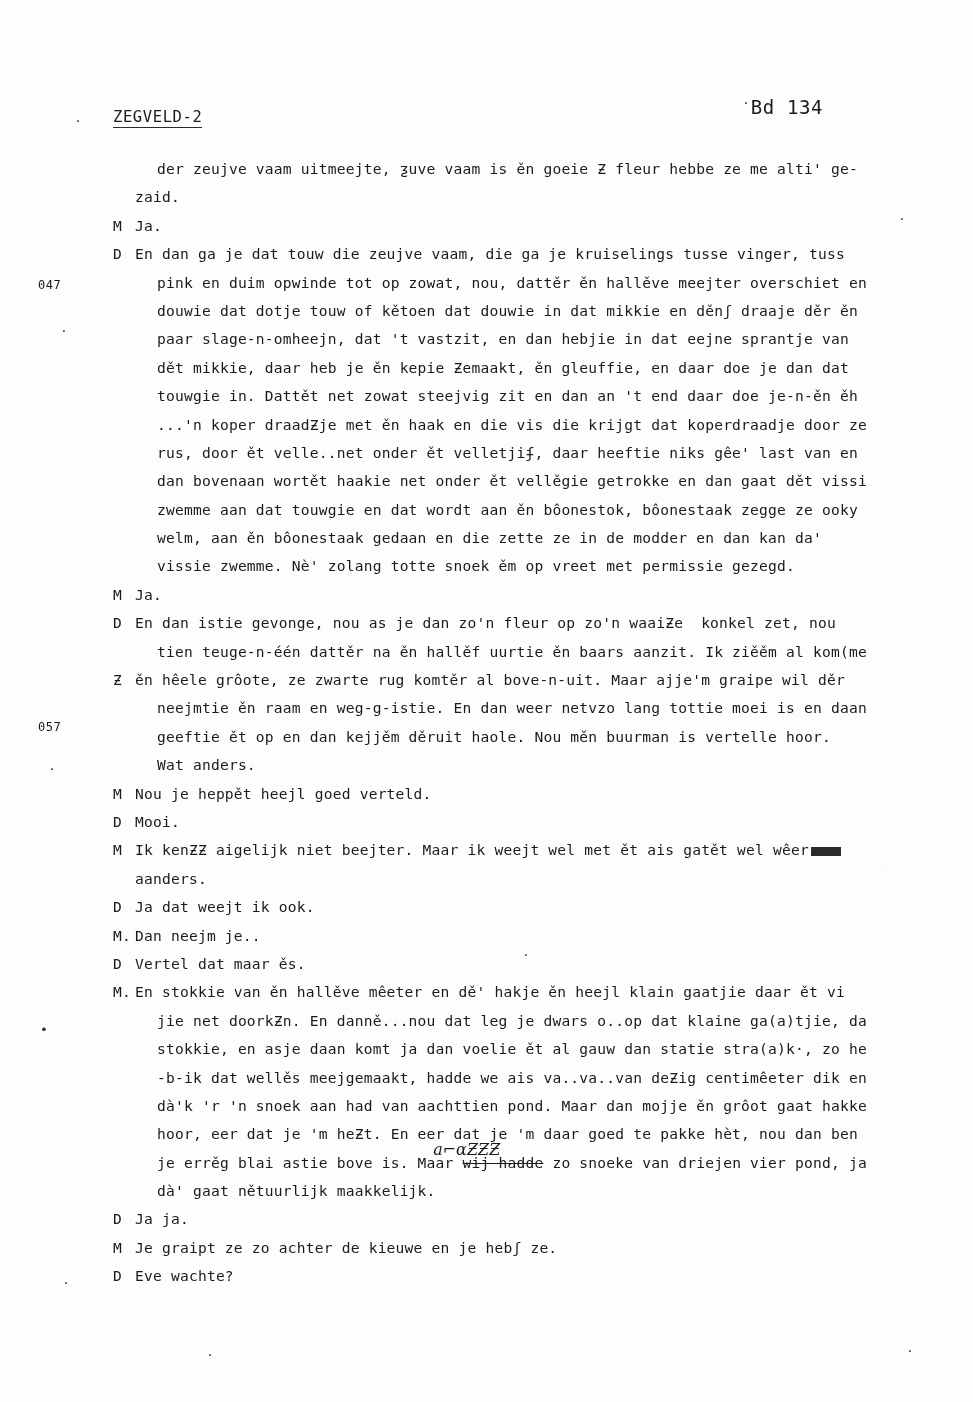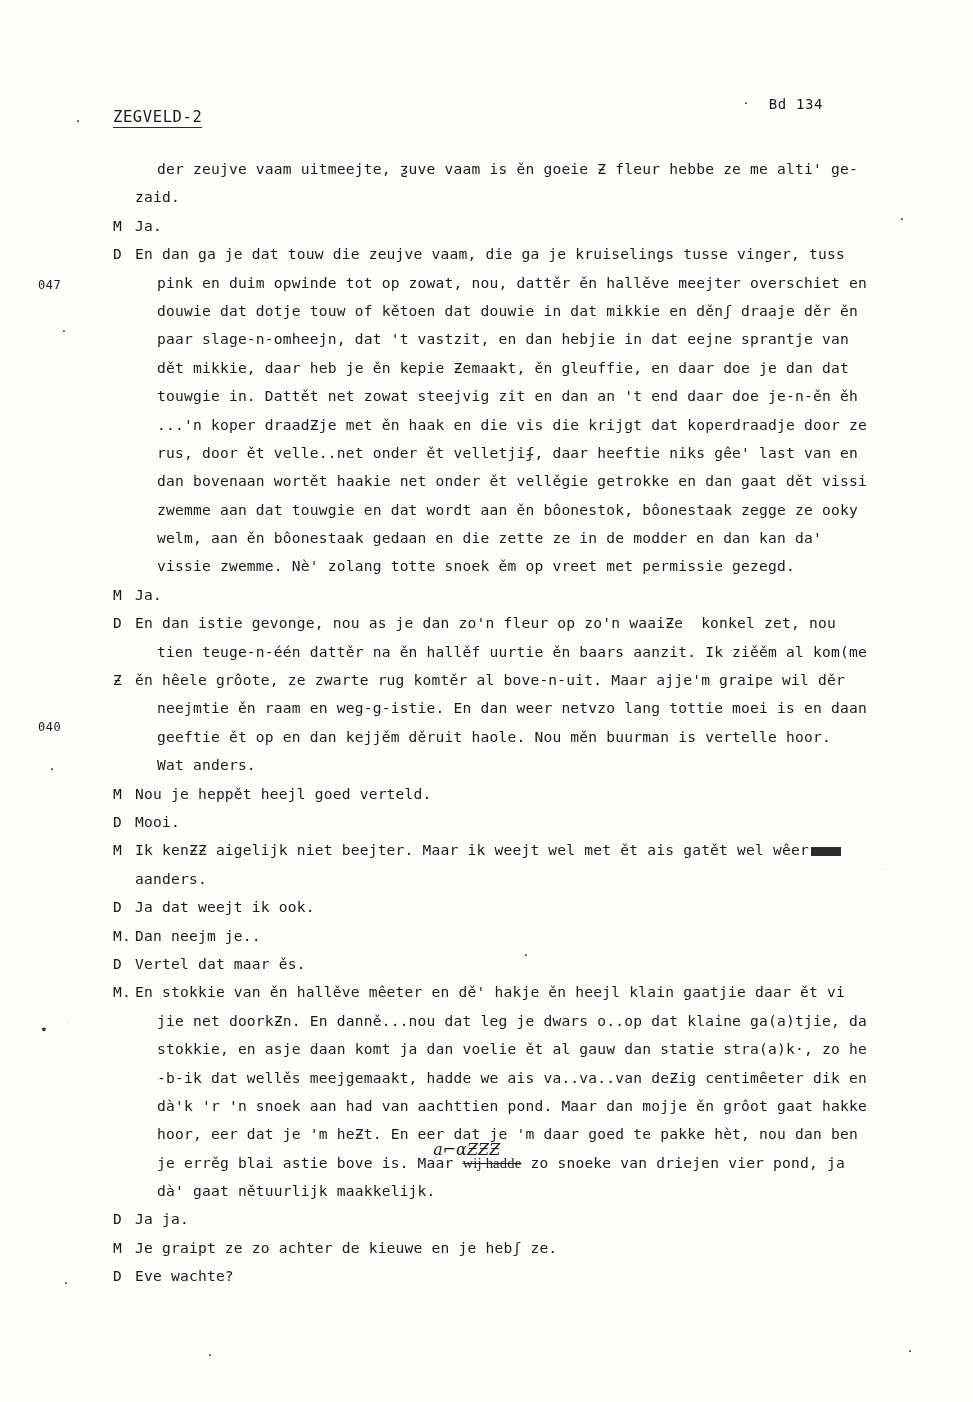--- a/index.html
+++ b/index.html
@@ -47,21 +47,21 @@
     font-size: 15.5px;
     letter-spacing: 0.6px;
     border-bottom: 1.4px solid #2a2a2a;
     padding-bottom: 1px;
     margin-top: 12px;
   }
   .doc-page {
     position: absolute;
     right: 37px;
     top: 0;
-    font-size: 14px;
+    font-size: 19px;
     letter-spacing: 0.6px;
   }
   .margin-nums {
     position: absolute;
     left: 38px;
     top: 150px;
     width: 60px;
   }
   .margin-num {
     position: absolute;
@@ -86,21 +86,20 @@
   .spk {
     display: inline-block;
     width: 22px;
   }
   .ind {
     display: inline-block;
     width: 22px;
   }
   .strike {
     text-decoration: line-through;
-    font-family: Liberation Serif, serif;
   }
   .hand {
     font-family: "DejaVu Serif", serif;
     font-style: italic;
     font-size: 16px;
     letter-spacing: 0px;
   }
   .hand-above {
     position: absolute;
     top: -13px;
@@ -137,21 +136,21 @@
 
   <div class="grain"></div>
 
   <div class="header">
     <div class="doc-id">ZEGVELD-2</div>
     <div class="doc-page">Bd 134</div>
   </div>
 
   <div class="margin-nums">
       <div class="margin-num" style="top: 128px;">047</div>
-      <div class="margin-num" style="top: 570px;">040</div>
+      <div class="margin-num" style="top: 570px;">057</div>
     </div>
 
   <div class="body-text" id="body-text"><div class="line"><span class="spk"></span><span class="ind"> </span><span>der zeujve vaam uitmeejte, ƺuve vaam is ěn goeie Ƶ fleur hebbe ze me alti' ge-</span></div><div class="line"><span class="spk"></span><span>zaid.</span></div><div class="line"><span class="spk">M</span><span>Ja.</span></div><div class="line"><span class="spk">D</span><span>En dan ga je dat touw die zeujve vaam, die ga je kruiselings tusse vinger, tuss</span></div><div class="line"><span class="spk"></span><span class="ind"> </span><span>pink en duim opwinde tot op zowat, nou, dattěr ěn hallěve meejter overschiet en</span></div><div class="line"><span class="spk"></span><span class="ind"> </span><span>douwie dat dotje touw of kětoen dat douwie in dat mikkie en děnʃ draaje děr ěn</span></div><div class="line"><span class="spk"></span><span class="ind"> </span><span>paar slage-n-omheejn, dat 't vastzit, en dan hebjie in dat eejne sprantje van</span></div><div class="line"><span class="spk"></span><span class="ind"> </span><span>dět mikkie, daar heb je ěn kepie Ƶemaakt, ěn gleuffie, en daar doe je dan dat</span></div><div class="line"><span class="spk"></span><span class="ind"> </span><span>touwgie in. Dattět net zowat steejvig zit en dan an 't end daar doe je-n-ěn ěh</span></div><div class="line"><span class="spk"></span><span class="ind"> </span><span>...'n koper draadƵje met ěn haak en die vis die krijgt dat koperdraadje door ze</span></div><div class="line"><span class="spk"></span><span class="ind"> </span><span>rus, door ět velle..net onder ět velletjiʄ, daar heeftie niks gêe' last van en</span></div><div class="line"><span class="spk"></span><span class="ind"> </span><span>dan bovenaan wortět haakie net onder ět vellěgie getrokke en dan gaat dět vissi</span></div><div class="line"><span class="spk"></span><span class="ind"> </span><span>zwemme aan dat touwgie en dat wordt aan ěn bôonestok, bôonestaak zegge ze ooky</span></div><div class="line"><span class="spk"></span><span class="ind"> </span><span>welm, aan ěn bôonestaak gedaan en die zette ze in de modder en dan kan da'</span></div><div class="line"><span class="spk"></span><span class="ind"> </span><span>vissie zwemme. Nè' zolang totte snoek ěm op vreet met permissie gezegd.</span></div><div class="line"><span class="spk">M</span><span>Ja.</span></div><div class="line"><span class="spk">D</span><span>En dan istie gevonge, nou as je dan zo'n fleur op zo'n waaiƵe  konkel zet, nou</span></div><div class="line"><span class="spk"></span><span class="ind"> </span><span>tien teuge-n-één dattěr na ěn hallěf uurtie ěn baars aanzit. Ik ziěěm al kom(me</span></div><div class="line"><span class="spk">Ƶ</span><span>ěn hêele grôote, ze zwarte rug komtěr al bove-n-uit. Maar ajje'm graipe wil děr</span></div><div class="line"><span class="spk"></span><span class="ind"> </span><span>neejmtie ěn raam en weg-g-istie. En dan weer netvzo lang tottie moei is en daan</span></div><div class="line"><span class="spk"></span><span class="ind"> </span><span>geeftie ět op en dan kejjěm děruit haole. Nou měn buurman is vertelle hoor.</span></div><div class="line"><span class="spk"></span><span class="ind"> </span><span>Wat anders.</span></div><div class="line"><span class="spk">M</span><span>Nou je heppět heejl goed verteld.</span></div><div class="line"><span class="spk">D</span><span>Mooi.</span></div><div class="line"><span class="spk">M</span><span>Ik kenƵƵ aigelijk niet beejter. Maar ik weejt wel met ět ais gatět wel wêer</span><span class="blot"></span></div><div class="line"><span class="spk"></span><span>aanders.</span></div><div class="line"><span class="spk">D</span><span>Ja dat weejt ik ook.</span></div><div class="line"><span class="spk">M.</span><span>Dan neejm je..</span></div><div class="line"><span class="spk">D</span><span>Vertel dat maar ěs.</span></div><div class="line"><span class="spk">M.</span><span>En stokkie van ěn hallěve mêeter en dě' hakje ěn heejl klain gaatjie daar ět vi</span></div><div class="line"><span class="spk"></span><span class="ind"> </span><span>jie net doorkƵn. En danně...nou dat leg je dwars o..op dat klaine ga(a)tjie, da</span></div><div class="line"><span class="spk"></span><span class="ind"> </span><span>stokkie, en asje daan komt ja dan voelie ět al gauw dan statie stra(a)k·, zo he</span></div><div class="line"><span class="spk"></span><span class="ind"> </span><span>-b-ik dat wellěs meejgemaakt, hadde we ais va..va..van deƵig centimêeter dik en</span></div><div class="line"><span class="spk"></span><span class="ind"> </span><span>dà'k 'r 'n snoek aan had van aachttien pond. Maar dan mojje ěn grôot gaat hakke</span></div><div class="line"><span class="spk"></span><span class="ind"> </span><span>hoor, eer dat je 'm heƵt. En eer dat je 'm daar goed te pakke hèt, nou dan ben</span></div><div class="line"><span class="spk"></span><span class="ind"> </span><span>je errěg blai astie bove is. Maar <span class="strike">wij hadde</span> zo snoeke van driejen vier pond, ja</span><span class="hand hand-above" style="left: 320.18px;">a⌐ɑƵƵƵ</span></div><div class="line"><span class="spk"></span><span class="ind"> </span><span>dà' gaat nětuurlijk maakkelijk.</span></div><div class="line"><span class="spk">D</span><span>Ja ja.</span></div><div class="line"><span class="spk">M</span><span>Je graipt ze zo achter de kieuwe en je hebʃ ze.</span></div><div class="line"><span class="spk">D</span><span>Eve wachte?</span></div></div>
 
   <div class="edge-fade"></div>
 <div class="dot-mark" style="left: 74px; top: 110px;">.</div>
     <div class="dot-mark" style="left: 742px; top: 92px;">.</div>
     <div class="dot-mark" style="left: 898px; top: 208px;">.</div>
     <div class="dot-mark" style="left: 60px; top: 320px;">.</div>
     <div class="dot-mark" style="left: 48px; top: 758px;">.</div>

